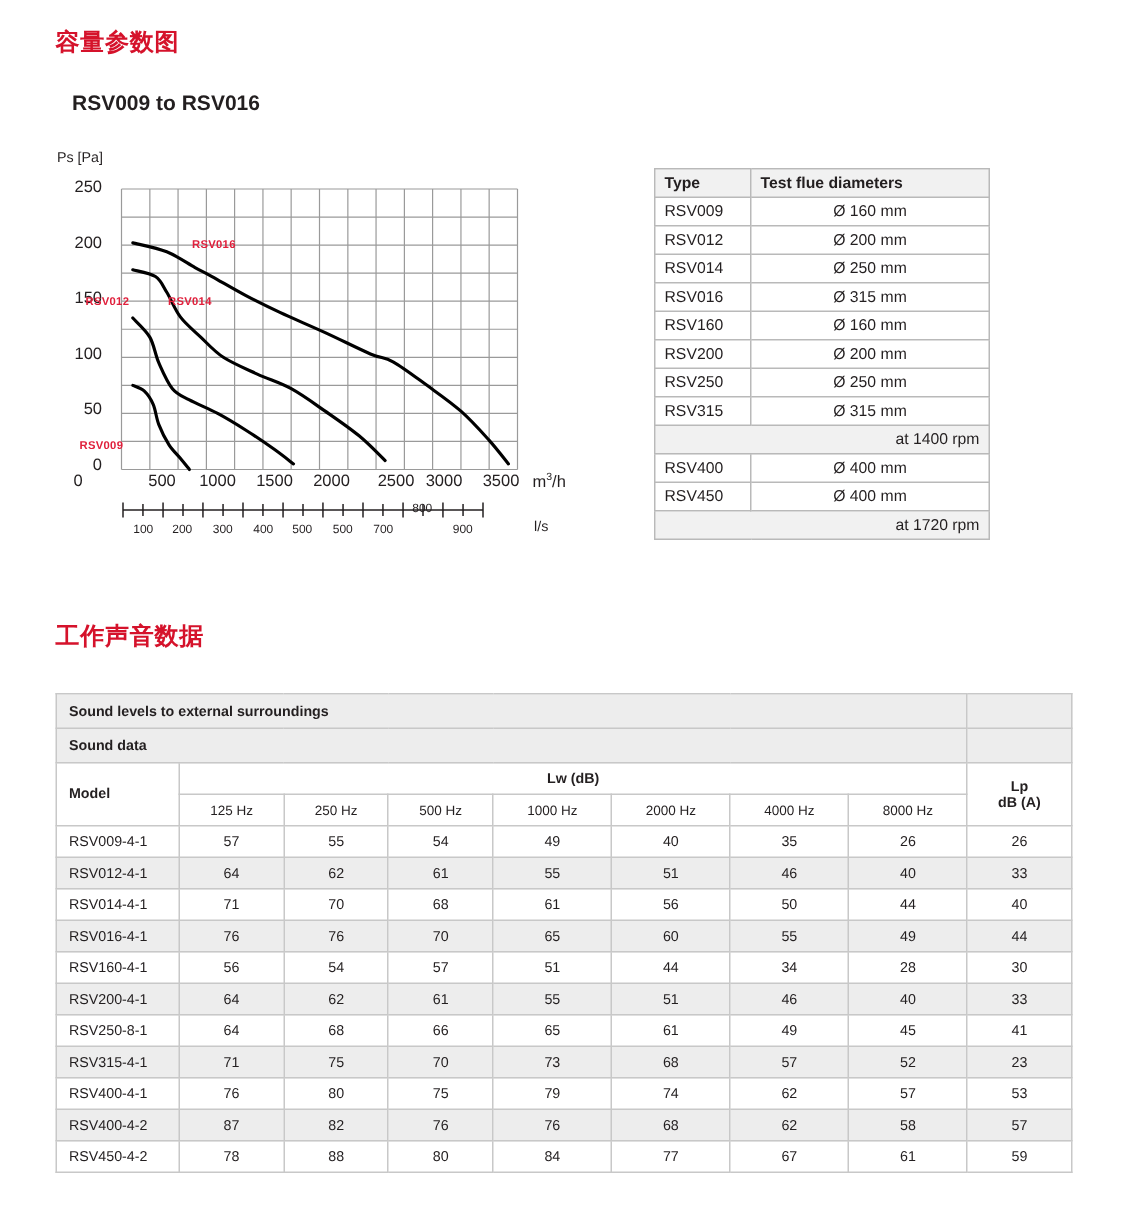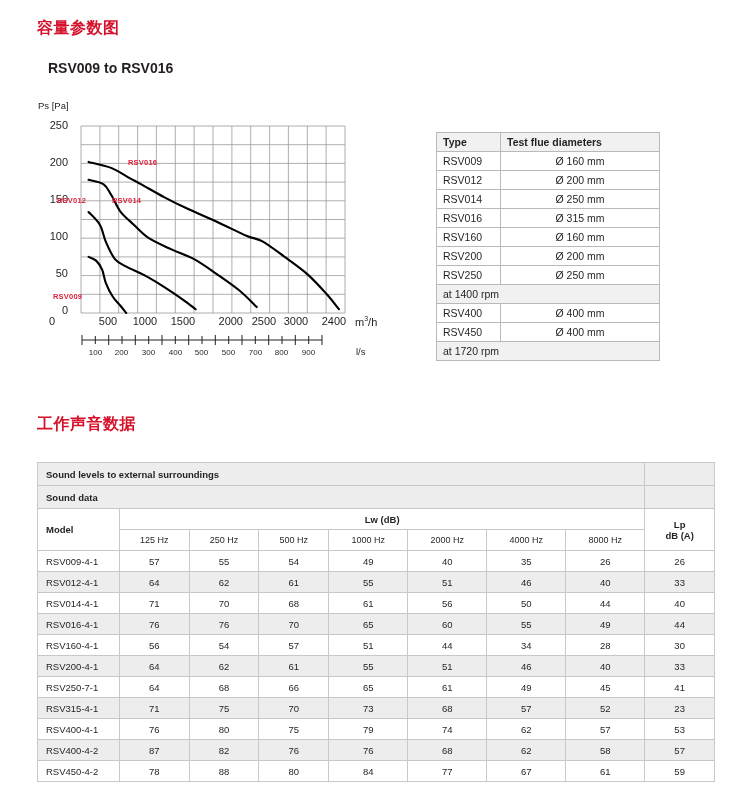--- a/index.html
+++ b/index.html
@@ -78,21 +78,21 @@
     position: absolute;
     font-size: 9.5px;
     white-space: nowrap;
     color: #231f20;
   }
   svg { display: block; }
 
   
   #flue-table {
     position: absolute;
-    left: 436px; top: 132px;
+    left: 436px; top: 112px;
     width: 224px;
     border-collapse: collapse;
     font-size: 10.5px;
   }
   #flue-table td, #flue-table th {
     border: 1px solid #b9b9b9;
     padding: 2px 6px;
     height: 19px;
     line-height: 14px;
     font-weight: normal;
@@ -100,21 +100,21 @@
   #flue-table thead th {
     background: #f1f1f1;
     font-weight: bold;
     text-align: left;
     font-size: 10.5px;
   }
   #flue-table .c-type { width: 64px; text-align: left; }
   #flue-table .c-dia  { text-align: center; }
   #flue-table .rpm-row td {
     background: #f1f1f1;
-    text-align: left;
+    text-align: right;
   }
 
   
   #sound-table {
     position: absolute;
     left: 37px; top: 462px;
     width: 678px;
     border-collapse: collapse;
     font-size: 9.5px;
   }
@@ -211,24 +211,24 @@
 
     <div class="curve-label" style="left:128px; top:63px;">RSV016</div>
     <div class="curve-label" style="left:112px; top:101px;">RSV014</div>
     <div class="curve-label" style="left:57px; top:101px;">RSV012</div>
     <div class="curve-label" style="left:53px; top:197px;">RSV009</div>
 
     <div class="xtick-top" style="left:42px;  top:220px; width:20px;">0</div>
     <div class="xtick-top" style="left:90px;  top:220px; width:36px;">500</div>
     <div class="xtick-top" style="left:123px; top:220px; width:44px;">1000</div>
     <div class="xtick-top" style="left:161px; top:220px; width:44px;">1500</div>
-    <div class="xtick-top" style="left:199px; top:220px; width:44px;text-align:right;">2000</div>
+    <div class="xtick-top" style="left:199px; top:220px; width:44px;">2000</div>
     <div class="xtick-top" style="left:242px; top:220px; width:44px;">2500</div>
     <div class="xtick-top" style="left:274px; top:220px; width:44px;">3000</div>
-    <div class="xtick-top" style="left:312px; top:220px; width:44px;">2400</div>
+    <div class="xtick-top" style="left:312px; top:220px; width:44px;">3500</div>
     <div class="unit-label" style="left:355px; top:220px;">m<sup style="font-size:7px;">3</sup>/h</div>
 
     <svg width="430" height="20" style="position:absolute; left:0; top:238px;">
       <g stroke="#231f20" stroke-width="1" fill="none">
         <line x1="82" y1="7" x2="322" y2="7"></line>
         <line x1="82" y1="2" x2="82" y2="12"></line>
         <line x1="95.3" y1="3" x2="95.3" y2="11"></line>
         <line x1="108.7" y1="2" x2="108.7" y2="12"></line>
         <line x1="122" y1="3" x2="122" y2="11"></line>
         <line x1="135.3" y1="2" x2="135.3" y2="12"></line>
@@ -249,21 +249,21 @@
       </g>
     </svg>
 
     <div class="xtick-bot" style="left:82px;  top:253px; width:27px;">100</div>
     <div class="xtick-bot" style="left:108px; top:253px; width:27px;">200</div>
     <div class="xtick-bot" style="left:135px; top:253px; width:27px;">300</div>
     <div class="xtick-bot" style="left:162px; top:253px; width:27px;">400</div>
     <div class="xtick-bot" style="left:188px; top:253px; width:27px;">500</div>
     <div class="xtick-bot" style="left:215px; top:253px; width:27px;">500</div>
     <div class="xtick-bot" style="left:242px; top:253px; width:27px;">700</div>
-    <div class="xtick-bot" style="left:268px; top:253px; width:27px;">800</div>
+    <div class="xtick-bot" style="left:268px; top:239px; width:27px;">800</div>
     <div class="xtick-bot" style="left:295px; top:253px; width:27px;">900</div>
     <div class="unit-label-small" style="left:356px; top:251px;">l/s</div>
   </div>
 
   <table id="flue-table">
     <thead>
       <tr>
         <th class="c-type">Type</th>
         <th class="c-dia" style="text-align:left;">Test flue diameters</th>
       </tr>
@@ -289,20 +289,24 @@
           <td class="c-type">RSV160</td>
           <td class="c-dia">Ø 160 mm</td>
         </tr>
         <tr>
           <td class="c-type">RSV200</td>
           <td class="c-dia">Ø 200 mm</td>
         </tr>
         <tr>
           <td class="c-type">RSV250</td>
           <td class="c-dia">Ø 250 mm</td>
+        </tr>
+        <tr>
+          <td class="c-type">RSV315</td>
+          <td class="c-dia">Ø 315 mm</td>
         </tr>
         <tr class="rpm-row">
           <td colspan="2">at 1400 rpm</td>
         </tr>
         <tr>
           <td class="c-type">RSV400</td>
           <td class="c-dia">Ø 400 mm</td>
         </tr>
         <tr>
           <td class="c-type">RSV450</td>
@@ -405,21 +409,21 @@
           <td>64</td>
           <td>62</td>
           <td>61</td>
           <td>55</td>
           <td>51</td>
           <td>46</td>
           <td>40</td>
           <td>33</td>
         </tr>
         <tr>
-          <td class="model-cell">RSV250-7-1</td>
+          <td class="model-cell">RSV250-8-1</td>
           <td>64</td>
           <td>68</td>
           <td>66</td>
           <td>65</td>
           <td>61</td>
           <td>49</td>
           <td>45</td>
           <td>41</td>
         </tr>
         <tr class="alt">

